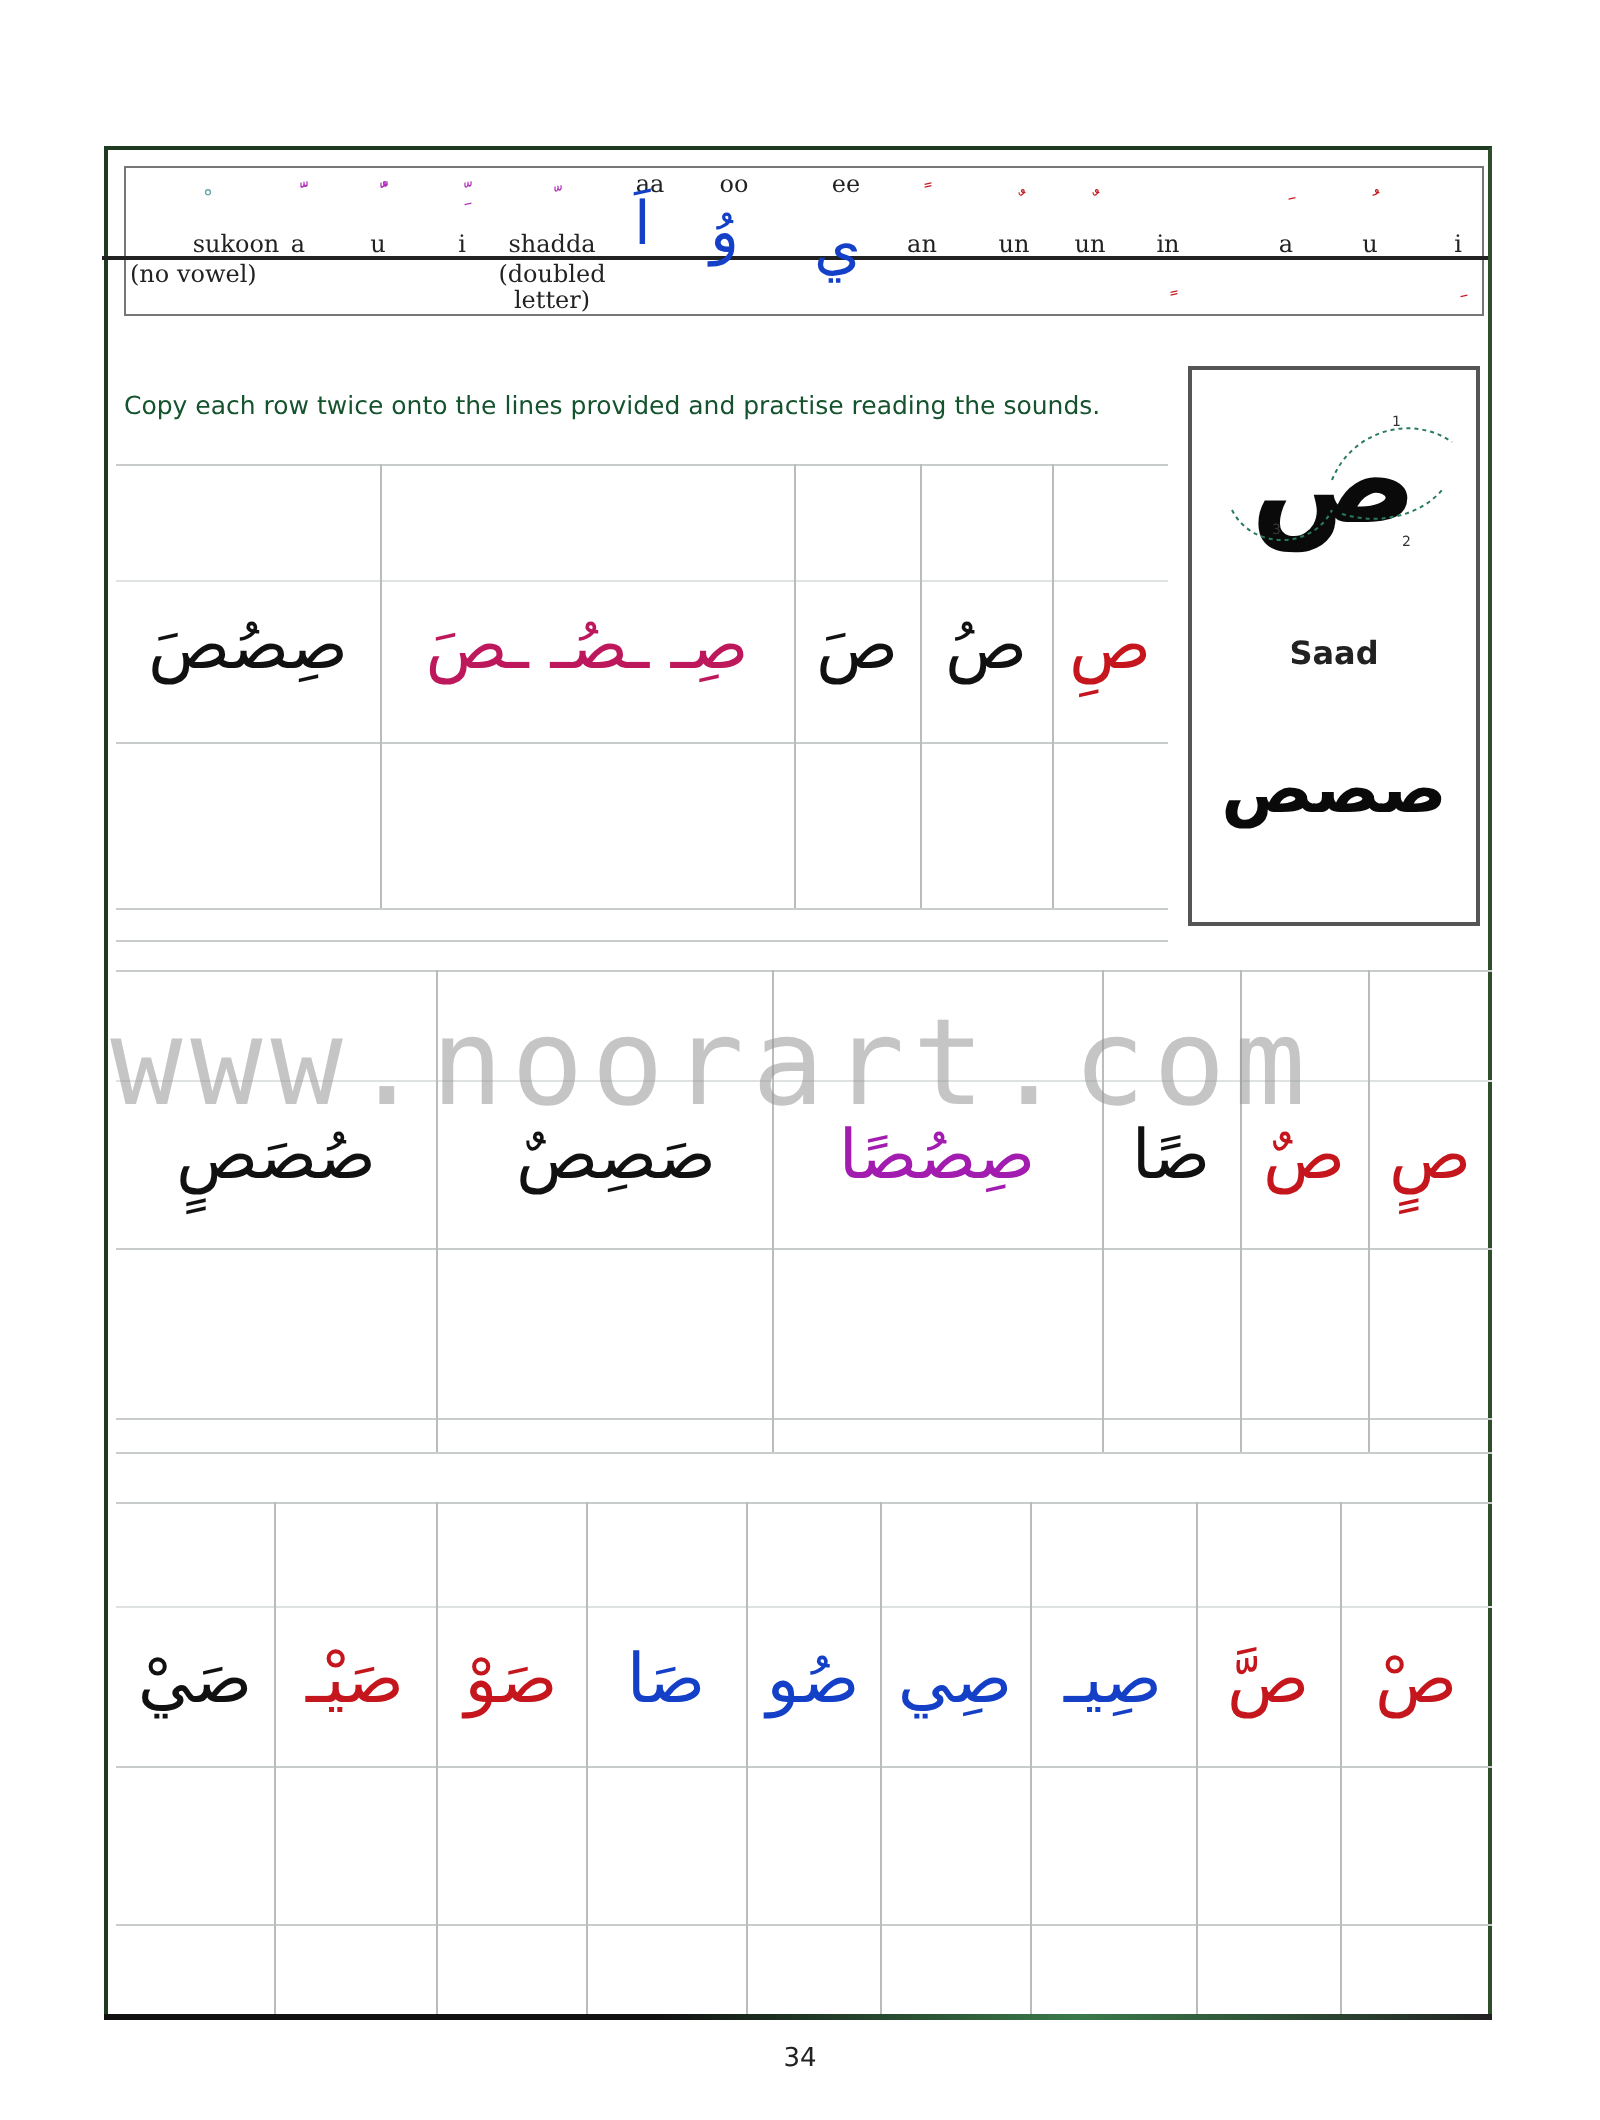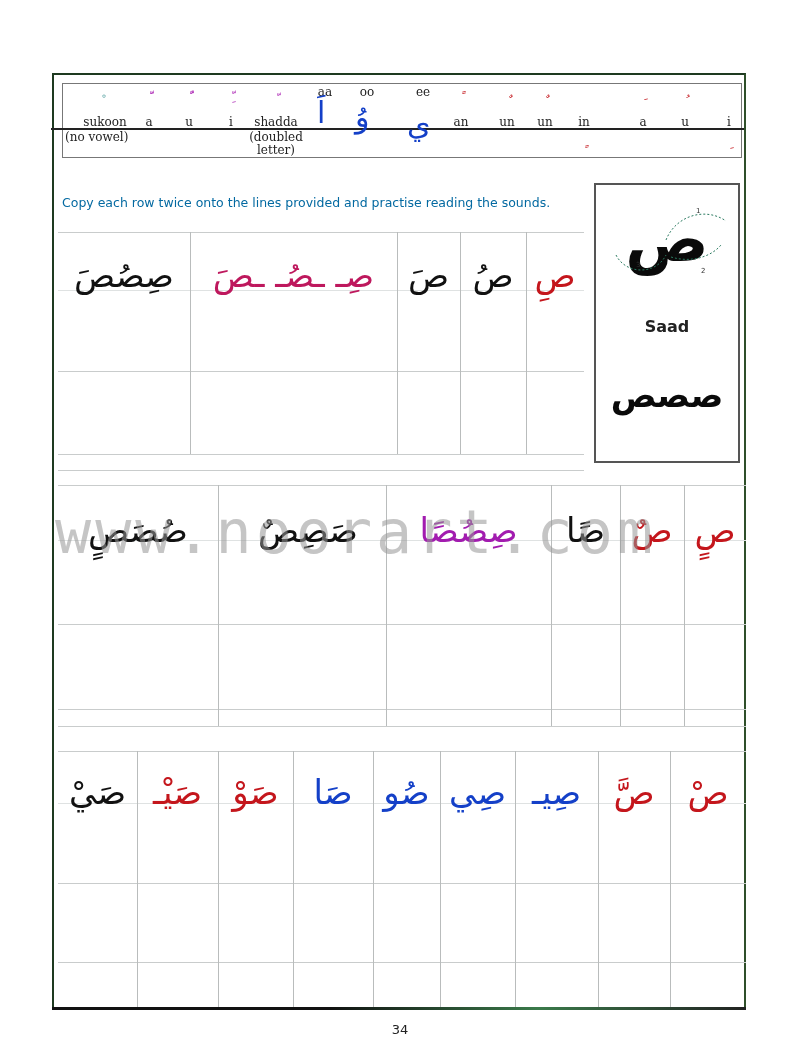--- a/index.html
+++ b/index.html
@@ -11,51 +11,51 @@
   .vtable { position:absolute; left:62px; top:83px; width:680px; height:75px; border:1px solid #777; box-sizing:border-box; }
   .vtable .midline { position:absolute; left:-12px; right:-3px; top:44px; height:2px; background:#222; }
   .vcell { position:absolute; text-align:center; font-size:12px; line-height:13px; color:#222; }
   .mark { position:absolute; font-size:12px; text-align:center; }
   .purple { color:#b030b8; }
   .teal { color:#6aa; }
   .red { color:#c4161c; }
   .blue { color:#1440c8; }
   .bigar { position:absolute; font-family:"DejaVu Sans", sans-serif; font-size:30px; line-height:30px; }
 
-  .instruction { position:absolute; left:62px; top:195px; font-family:"DejaVu Sans", sans-serif; font-size:12.5px; color:#0369a1; }
+  .instruction { position:absolute; left:62px; top:195px; font-family:"DejaVu Sans", sans-serif; font-size:12.5px; color:#14532d; }
 
   
   .card { position:absolute; left:594px; top:183px; width:146px; height:280px; border:2px solid #555; box-sizing:border-box; background:#fff; }
   .card .big-letter { position:absolute; left:0; right:0; top:20px; text-align:center; font-family:"DejaVu Sans", sans-serif; font-size:62px; line-height:70px; color:#0a0a0a; font-weight:bold; }
   .card .guide { position:absolute; }
   .card .name { position:absolute; left:0; right:0; top:132px; text-align:center; font-family:"DejaVu Sans", sans-serif; font-weight:bold; font-size:16px; color:#222; }
   .card .word { position:absolute; left:0; right:0; top:190px; text-align:center; font-family:"DejaVu Sans", sans-serif; font-size:34px; font-weight:bold; color:#0a0a0a; direction:rtl; }
   .hline { position:absolute; height:1px; background:#c9cccc; }
   .vline { position:absolute; width:1px; background:#b9bcbc; }
-  .cell-text { position:absolute; text-align:center; font-family:"DejaVu Sans", sans-serif; font-size:34px; line-height:40px; direction:rtl; white-space:nowrap; }
+  .cell-text { position:absolute; text-align:center; font-family:"DejaVu Sans", sans-serif; font-size:34px; line-height:40px; direction:rtl; white-space:nowrap;margin-top:48px; }
 
   .watermark { position:absolute; left:0; top:497px; width:712px; text-align:center; font-family:"DejaVu Sans Mono", monospace; font-size:60px; letter-spacing:4px; color:rgba(150,150,150,0.55); pointer-events:none; white-space:nowrap; }
   .page-number { position:absolute; left:0; right:0; top:1022px; text-align:center; font-size:13px; color:#222; font-family:"DejaVu Sans", sans-serif; }
 </style>
 </head>
 <body>
 
 <div class="frame"></div>
 <div class="frame-bottom"></div>
 
 <div class="vtable">
   <div class="midline"></div>
 
   <div class="mark teal" style="left:28px;top:10px;width:20px;">ْ</div>
   <div class="mark purple" style="left:76px;top:6px;width:20px;">َّ</div>
   <div class="mark purple" style="left:116px;top:6px;width:20px;">ُّ</div>
   <div class="mark purple" style="left:158px;top:6px;width:20px;">ِّ</div>
   <div class="mark purple" style="left:203px;top:8px;width:20px;">ّ</div>
 
-  <div class="vcell" style="left:8px;top:32px;width:68px;">sukoon</div>
+  <div class="vcell" style="left:21px;top:32px;width:68px;">sukoon</div>
   <div class="vcell" style="left:2px;top:47px;width:70px;text-align:left;">(no vowel)</div>
   <div class="vcell" style="left:76px;top:32px;width:20px;">a</div>
   <div class="vcell" style="left:116px;top:32px;width:20px;">u</div>
   <div class="vcell" style="left:158px;top:32px;width:20px;">i</div>
   <div class="vcell" style="left:183px;top:32px;width:60px;">shadda</div>
   <div class="vcell" style="left:183px;top:47px;width:60px;">(doubled letter)</div>
 
   <div class="vcell" style="left:252px;top:2px;width:20px;">aa</div>
   <div class="vcell" style="left:292px;top:2px;width:24px;">oo</div>
   <div class="vcell" style="left:350px;top:2px;width:20px;">ee</div>

